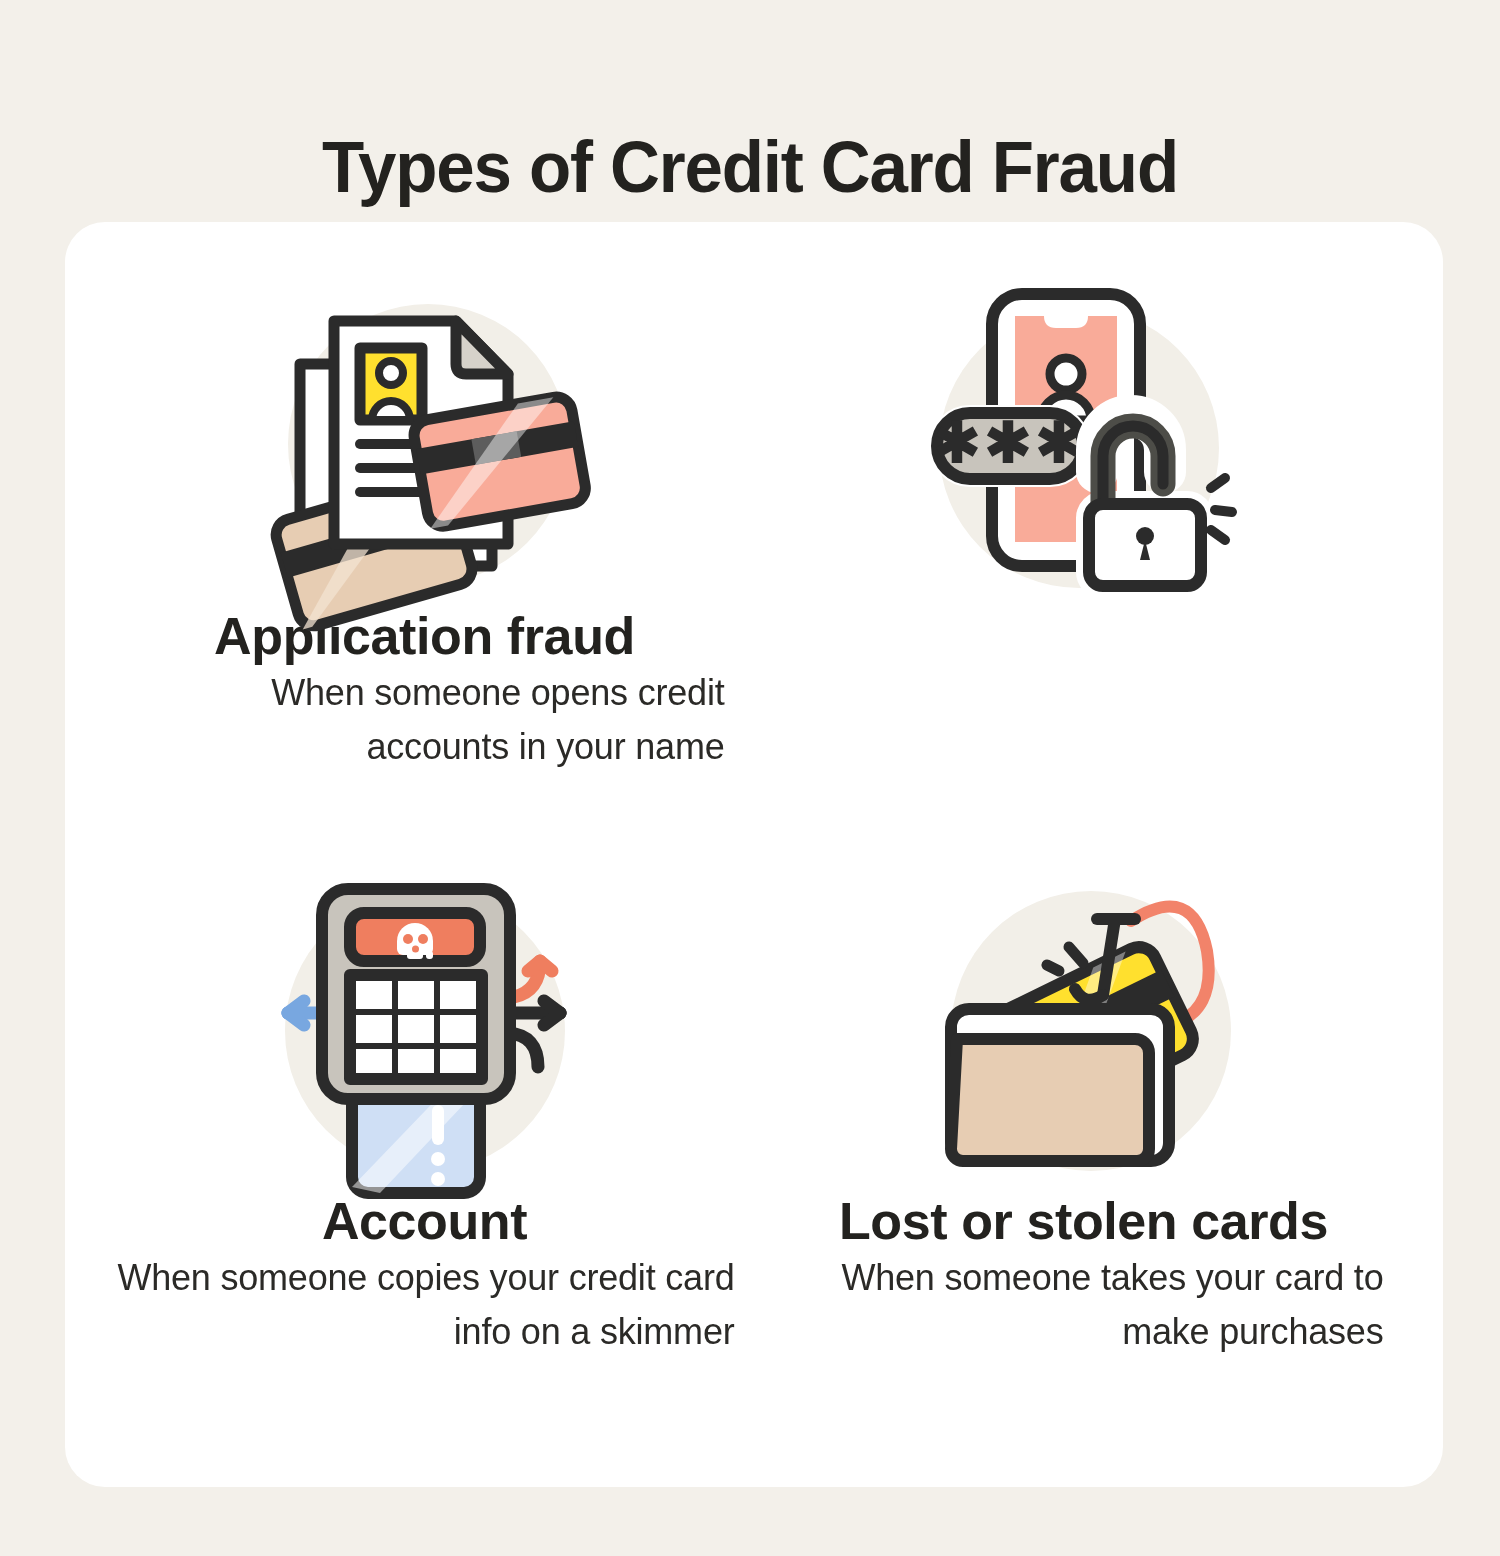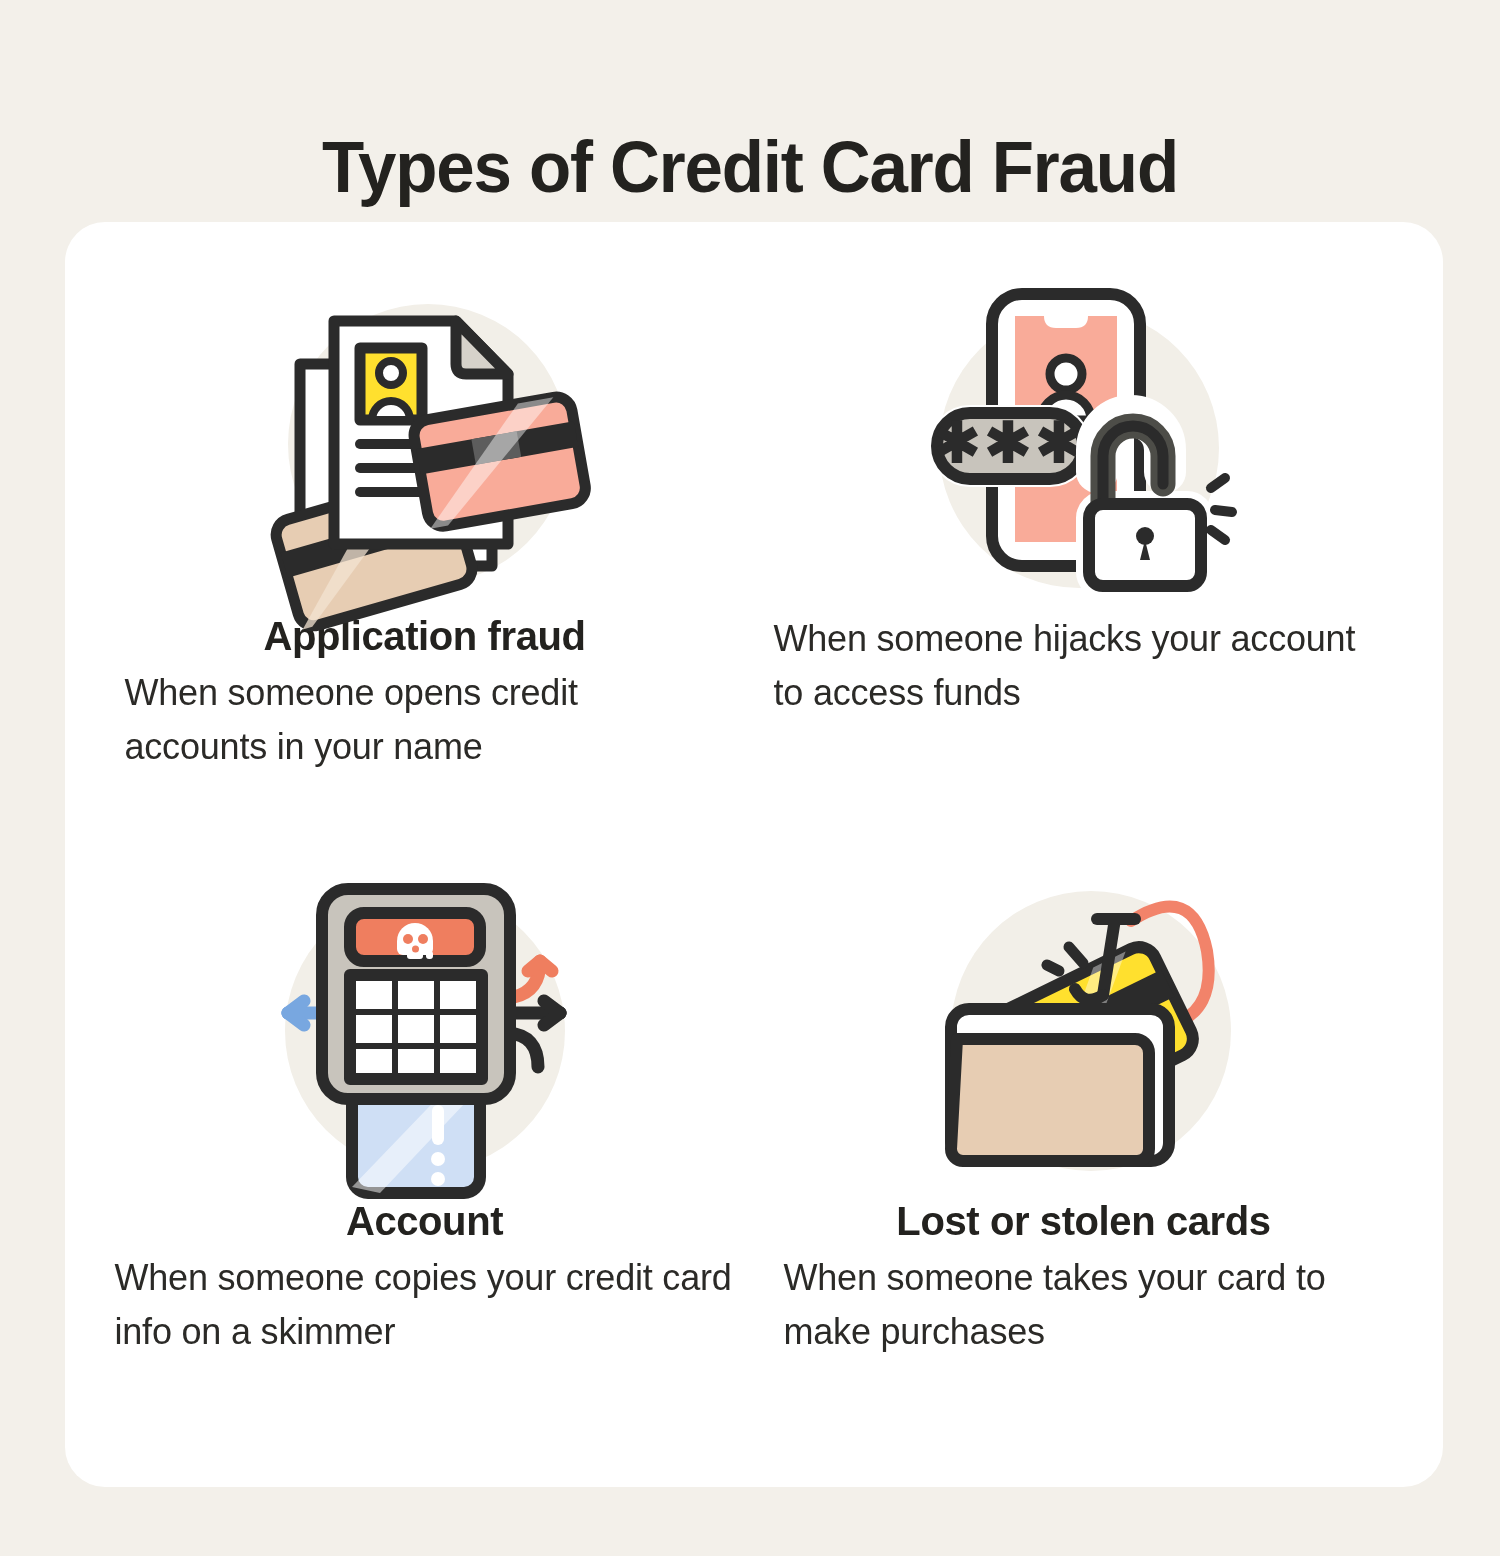--- a/index.html
+++ b/index.html
@@ -82,35 +82,35 @@
 
   .icon-wrap svg {
     display: block;
     width: 330px;
     height: 330px;
     overflow: visible;
   }
 
   .cell-title {
     margin-top: 6px;
-    font-size: 40px;
+    font-size: 52px;
     line-height: 48px;
     font-weight: 700;
     color: #23221f;
     letter-spacing: -0.4px;
     text-align: center;
   }
 
   .cell-desc {
     margin-top: 6px;
     font-size: 36px;
     line-height: 54px;
     font-weight: 400;
     color: #2b2a27;
-    text-align: left;
+    text-align: right;
     max-width: 600px;
     letter-spacing: -0.2px;
   }
 
   .cell-2 .cell-desc { max-width: 620px; }
   .cell-3 .cell-desc { max-width: 620px; }
   .cell-4 .cell-desc { max-width: 600px; }
 </style>
 </head>
 <body>
@@ -192,21 +192,20 @@
               <rect x="170" y="228" width="112" height="82" rx="14" fill="#ffffff" stroke="#2b2b2b" stroke-width="12"></rect>
               <circle cx="226" cy="260" r="9" fill="#2b2b2b"></circle>
               <path d="M226 264 L221 284 L231 284 Z" fill="#2b2b2b"></path>
 
               <line x1="292" y1="212" x2="306" y2="202" stroke="#2b2b2b" stroke-width="10" stroke-linecap="round"></line>
               <line x1="296" y1="234" x2="313" y2="236" stroke="#2b2b2b" stroke-width="10" stroke-linecap="round"></line>
               <line x1="292" y1="254" x2="306" y2="264" stroke="#2b2b2b" stroke-width="10" stroke-linecap="round"></line>
             </g>
           </svg>
         </div>
-        <div class="cell-desc">When someone hijacks your account to access funds</div>
       </div>
 
       <div class="cell cell-3">
         <div class="icon-wrap">
           <svg viewBox="0 0 330 330" xmlns="http://www.w3.org/2000/svg">
             <circle cx="165" cy="170" r="140" fill="#f2efe8"></circle>
 
             <g stroke="#78a7e0" stroke-width="13" stroke-linecap="round" fill="none">
               <line x1="28" y1="152" x2="76" y2="152"></line>
               <line x1="28" y1="152" x2="44" y2="140"></line>

